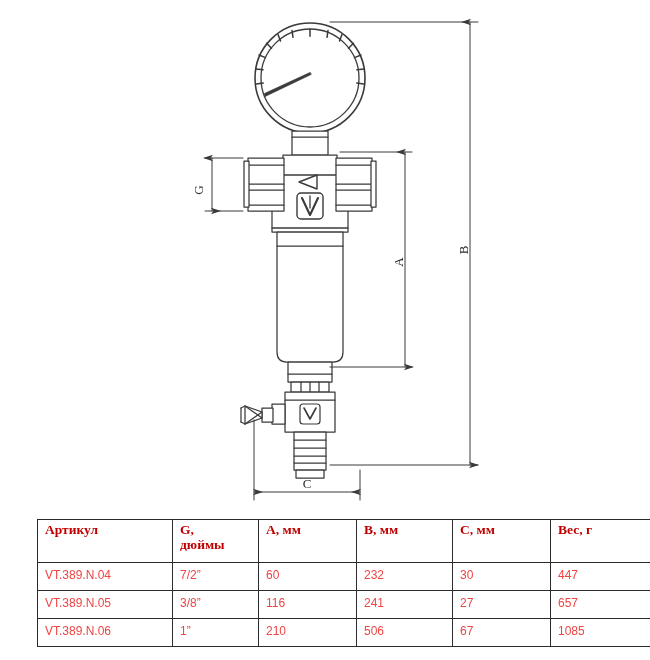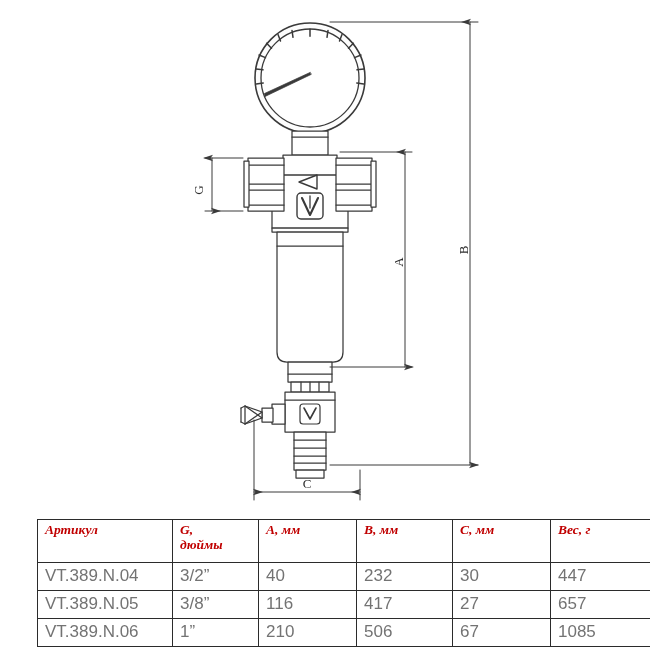--- a/index.html
+++ b/index.html
@@ -40,31 +40,30 @@
   }
   table.spec td, table.spec th {
     border: 1px solid #2b2b2b;
     padding: 2px 0 2px 7px;
     vertical-align: top;
     text-align: left;
     font-weight: normal;
   }
   table.spec th {
     font-family: "Liberation Serif", serif;
-    font-style: italic;
     font-weight: bold;
     color: #c00000;
     font-size: 13.5px;
     line-height: 15px;
     height: 38px;
   }
   table.spec td {
     font-family: "Liberation Sans", sans-serif;
-    color: #737373;
-    font-size: 17px;
+    color: #ef4444;
+    font-size: 12px;
     line-height: 21px;
     height: 23px;
   }
   .col-art  { width: 127px; }
   .col-g    { width: 78px; }
   .col-a    { width: 90px; }
   .col-b    { width: 88px; }
   .col-c    { width: 90px; }
   .col-w    { width: 111px; }
 
@@ -248,31 +247,31 @@
         </th>
         <th class="col-a">A, мм</th>
         <th class="col-b">B, мм</th>
         <th class="col-c">C, мм</th>
         <th class="col-w">Вес, г</th>
       </tr>
     </thead>
     <tbody>
       <tr>
         <td>VT.389.N.04</td>
-        <td>3/2”</td>
-        <td>40</td>
+        <td>7/2”</td>
+        <td>60</td>
         <td>232</td>
         <td>30</td>
         <td>447</td>
       </tr>
       <tr>
         <td>VT.389.N.05</td>
         <td>3/8”</td>
         <td>116</td>
-        <td>417</td>
+        <td>241</td>
         <td>27</td>
         <td>657</td>
       </tr>
       <tr>
         <td>VT.389.N.06</td>
         <td>1”</td>
         <td>210</td>
         <td>506</td>
         <td>67</td>
         <td>1085</td>

